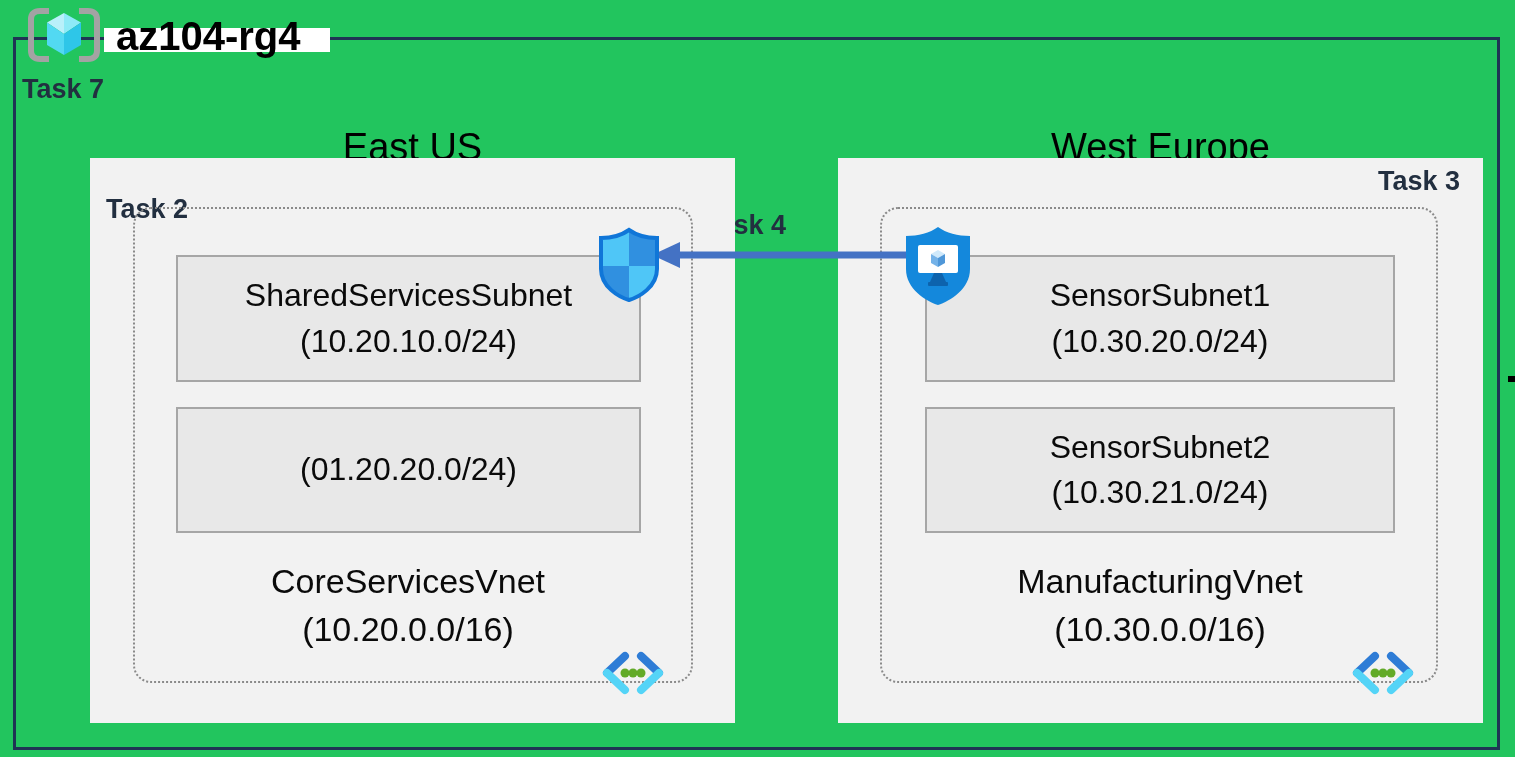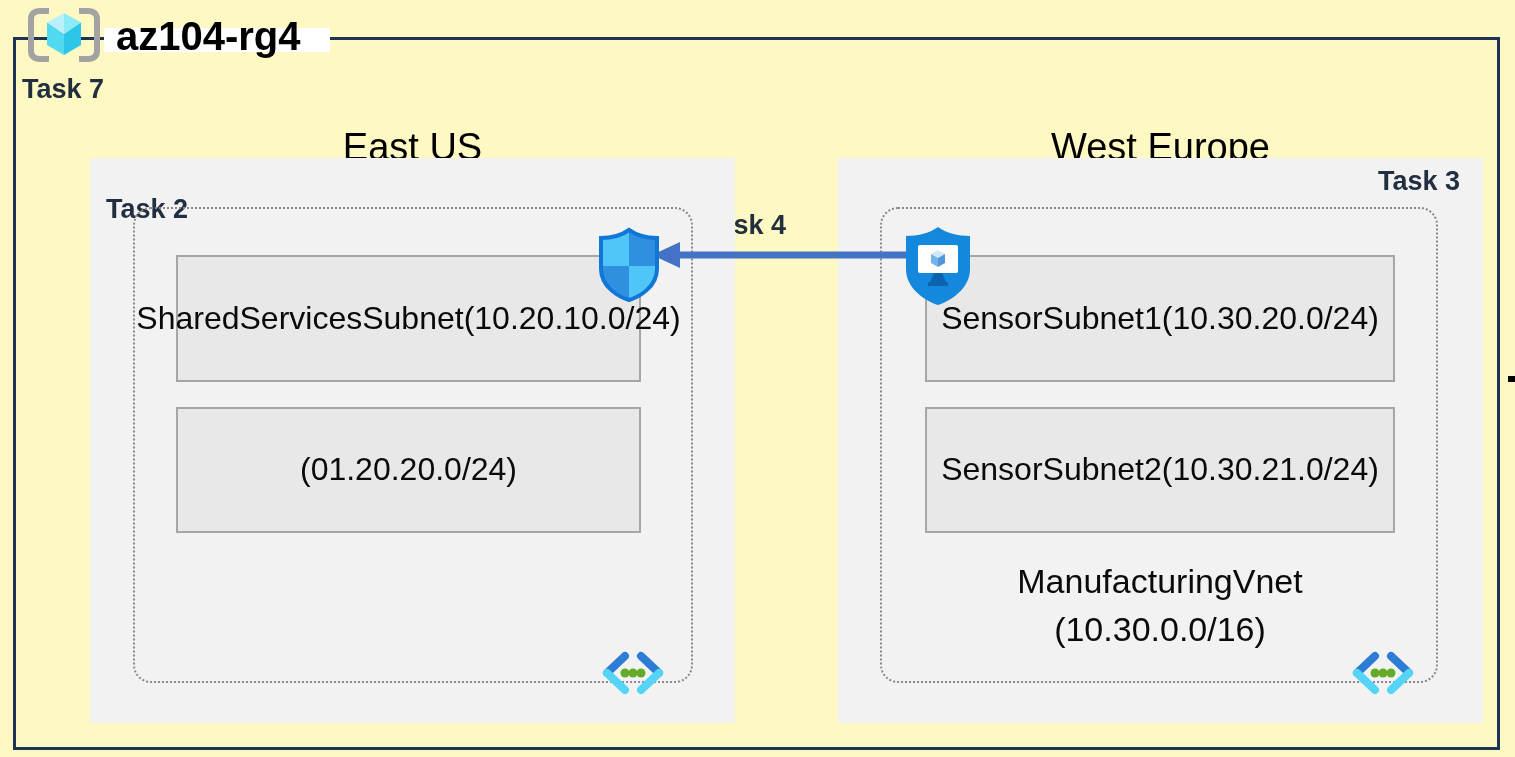--- a/index.html
+++ b/index.html
@@ -1,17 +1,17 @@
 <!DOCTYPE html>
 <html><head>
 <meta charset="utf-8">
 <style>
   html,body { margin:0; padding:0; background:#ffffff; }
   .canvas {
-    position:relative; width:1515px; height:757px; background:#fef9c3;
+    position:relative; width:1515px; height:757px; background:#22c55e;
     font-family:"Liberation Sans","DejaVu Sans",sans-serif; overflow:hidden;
   }
   .abs { position:absolute; }
   .outer-border {
     left:13px; top:37px; width:1487px; height:713px;
     border:3px solid #1f3454; box-sizing:border-box;
   }
   .title-mask { left:104px; top:28px; width:226px; height:24px; background:#ffffff; }
   .rg-title { left:116px; top:14px; font-size:40px; font-weight:bold; color:#000; }
   .task-label { font-size:27px; font-weight:bold; color:#222f40; }
@@ -27,21 +27,21 @@
   .region-box { background:#f2f2f2; }
   .box-east { left:90px;  top:158px; width:645px; height:565px; }
   .box-west { left:838px; top:158px; width:645px; height:565px; }
   .vnet-dotted {
     border:2px dotted #8a8a8a; border-radius:18px; box-sizing:border-box;
   }
   .dotted-east { left:133px; top:207px; width:560px; height:476px; }
   .dotted-west { left:880px; top:207px; width:558px; height:476px; }
   .subnet-box {
     background:#e8e8e8; border:2px solid #a6a6a6; box-sizing:border-box;
-    display:flex; flex-direction:row; align-items:center; justify-content:center;
+    display:flex; flex-direction:column; align-items:center; justify-content:center;
     font-size:32px; color:#0a0a0a; line-height:1.42; text-align:center;
   }
   .sn-e1 { left:176px; top:255px; width:465px; height:127px; }
   .sn-e2 { left:176px; top:407px; width:465px; height:126px; }
   .sn-w1 { left:925px; top:255px; width:470px; height:127px; }
   .sn-w2 { left:925px; top:407px; width:470px; height:126px; }
   .vnet-label {
     font-size:34px; color:#0a0a0a; line-height:1.4; text-align:center;
   }
   .vl-east { left:143px; top:558px; width:530px; }
@@ -85,20 +85,24 @@
 
   <div class="abs vnet-dotted dotted-east"></div>
   <div class="abs vnet-dotted dotted-west"></div>
 
   <div class="abs subnet-box sn-e1">
     <div>SharedServicesSubnet</div>
     <div>(10.20.10.0/24)</div>
   </div>
   <div class="abs subnet-box sn-e2">
     <div>(01.20.20.0/24)</div>
+  </div>
+  <div class="abs vnet-label vl-east">
+    <div>CoreServicesVnet</div>
+    <div>(10.20.0.0/16)</div>
   </div>
 
   <div class="abs subnet-box sn-w1">
     <div>SensorSubnet1</div>
     <div>(10.30.20.0/24)</div>
   </div>
   <div class="abs subnet-box sn-w2">
     <div>SensorSubnet2</div>
     <div>(10.30.21.0/24)</div>
   </div>

